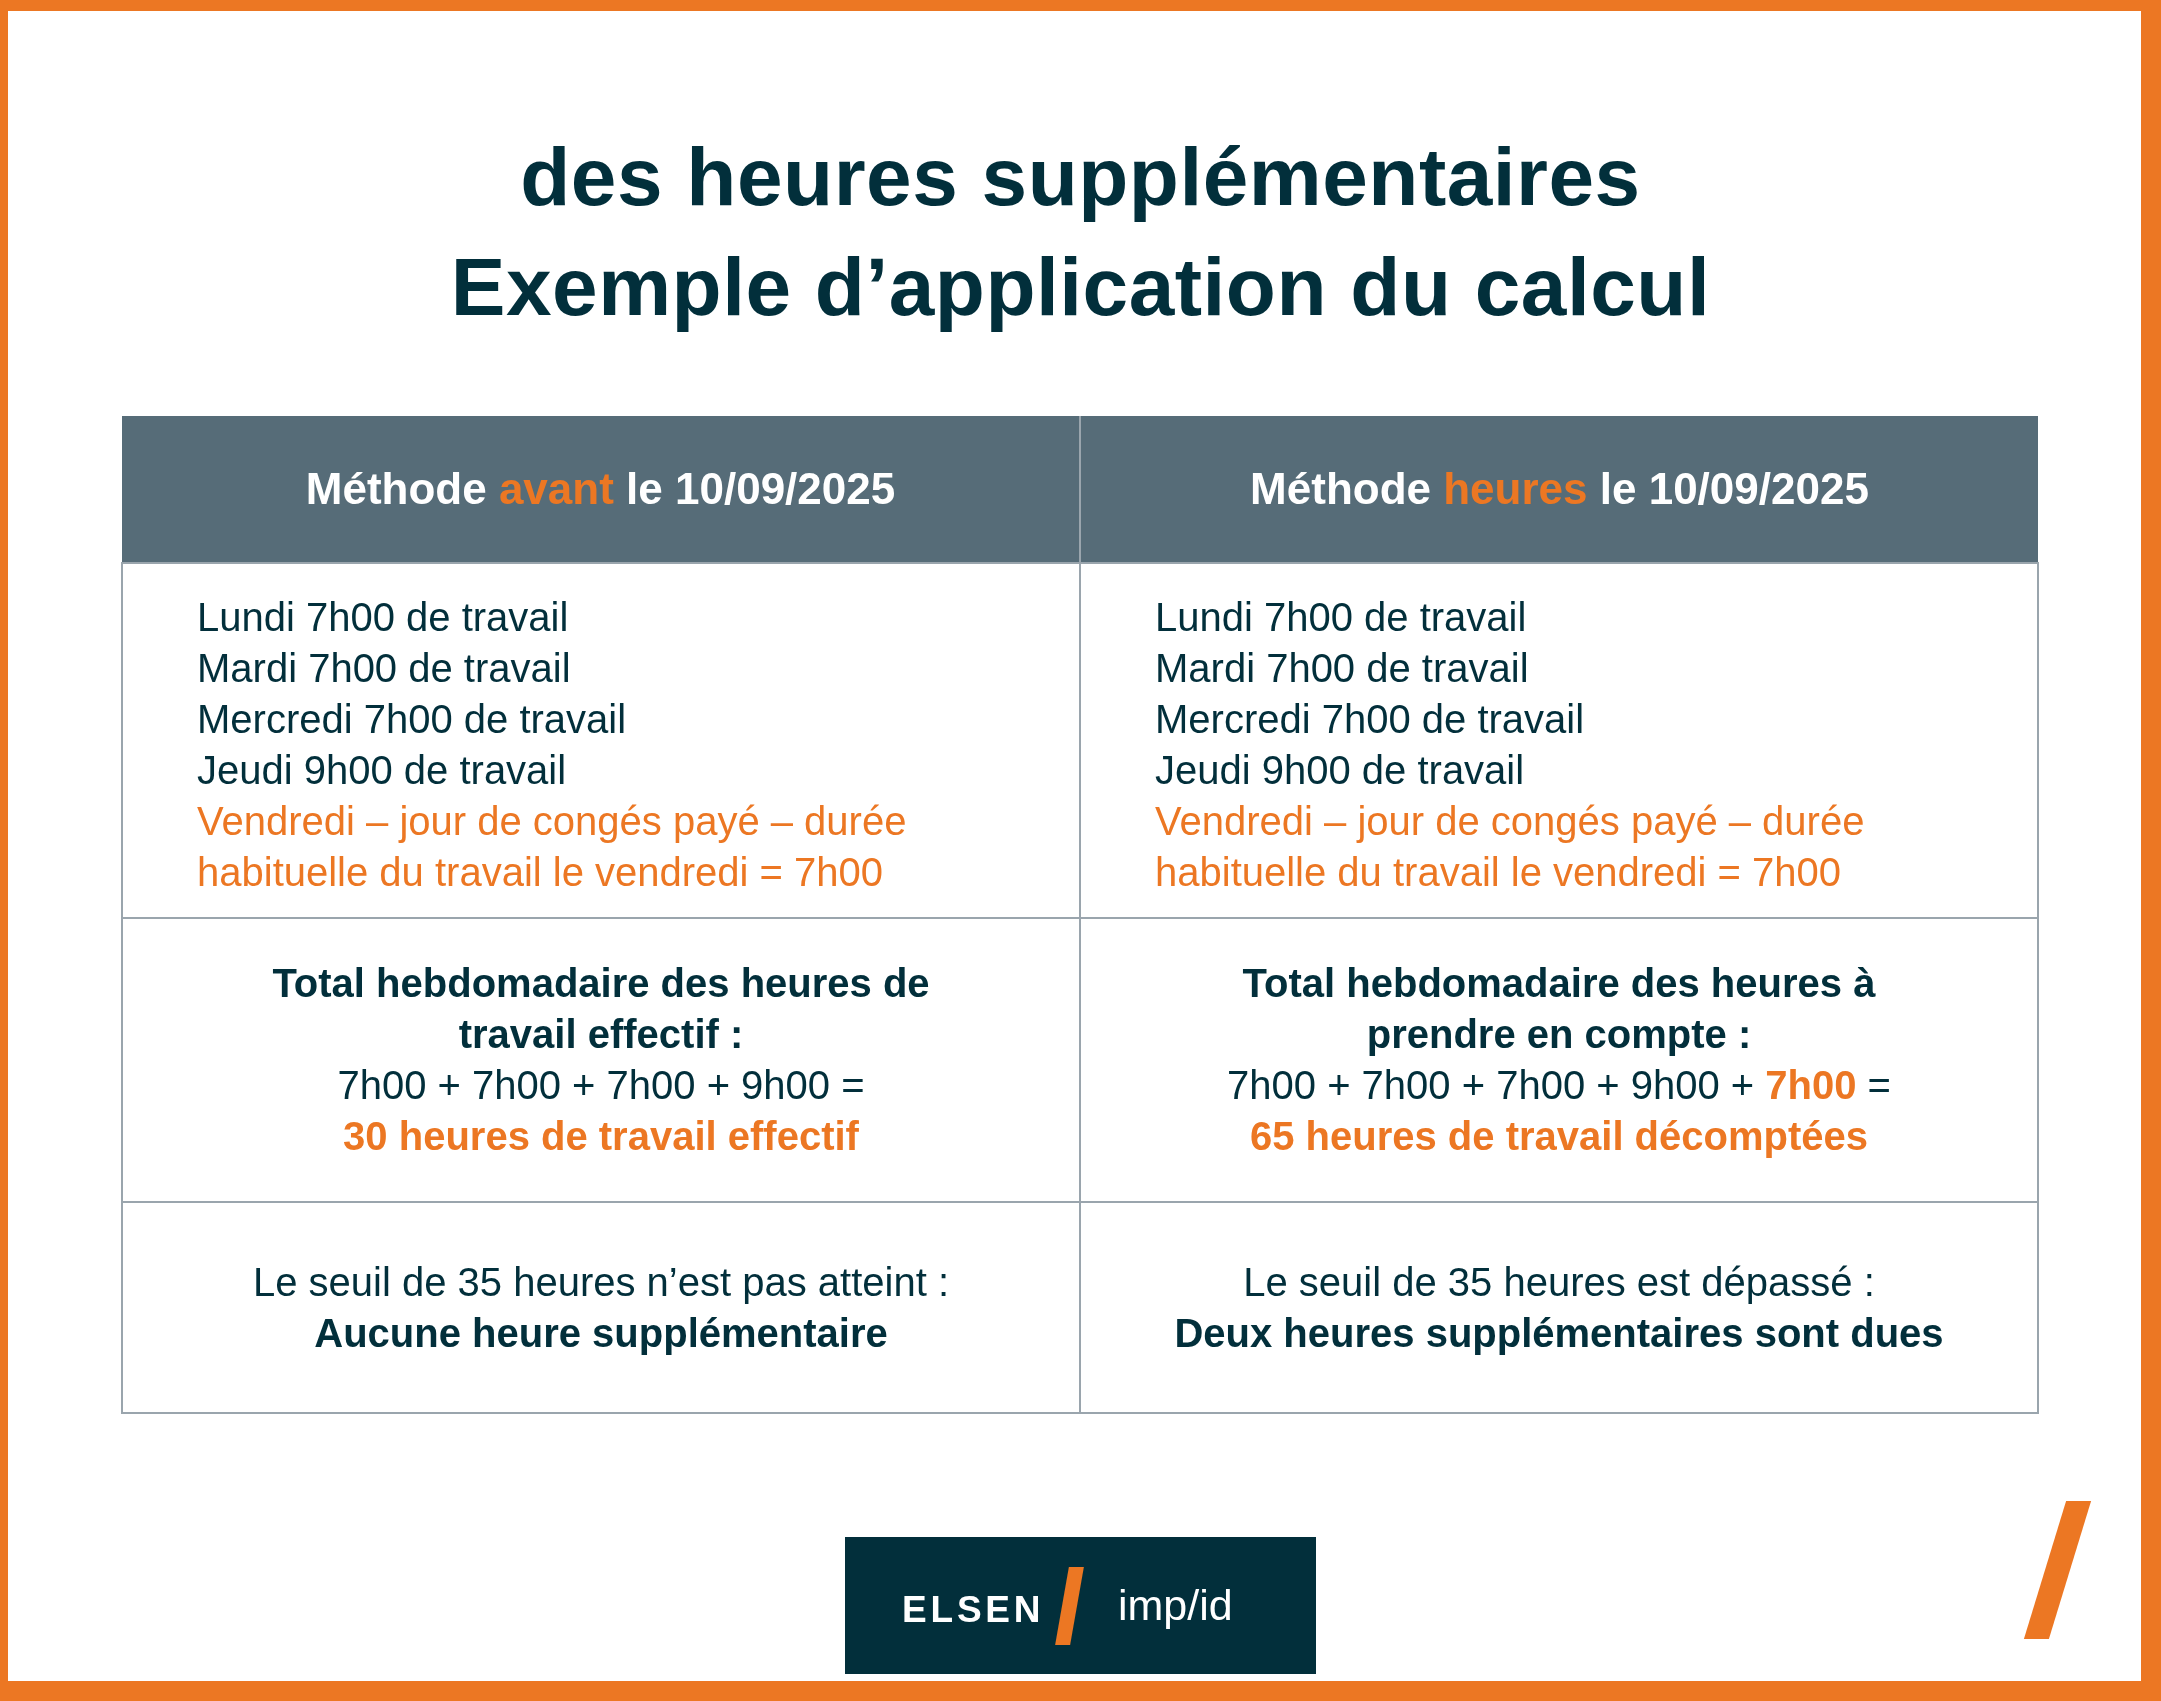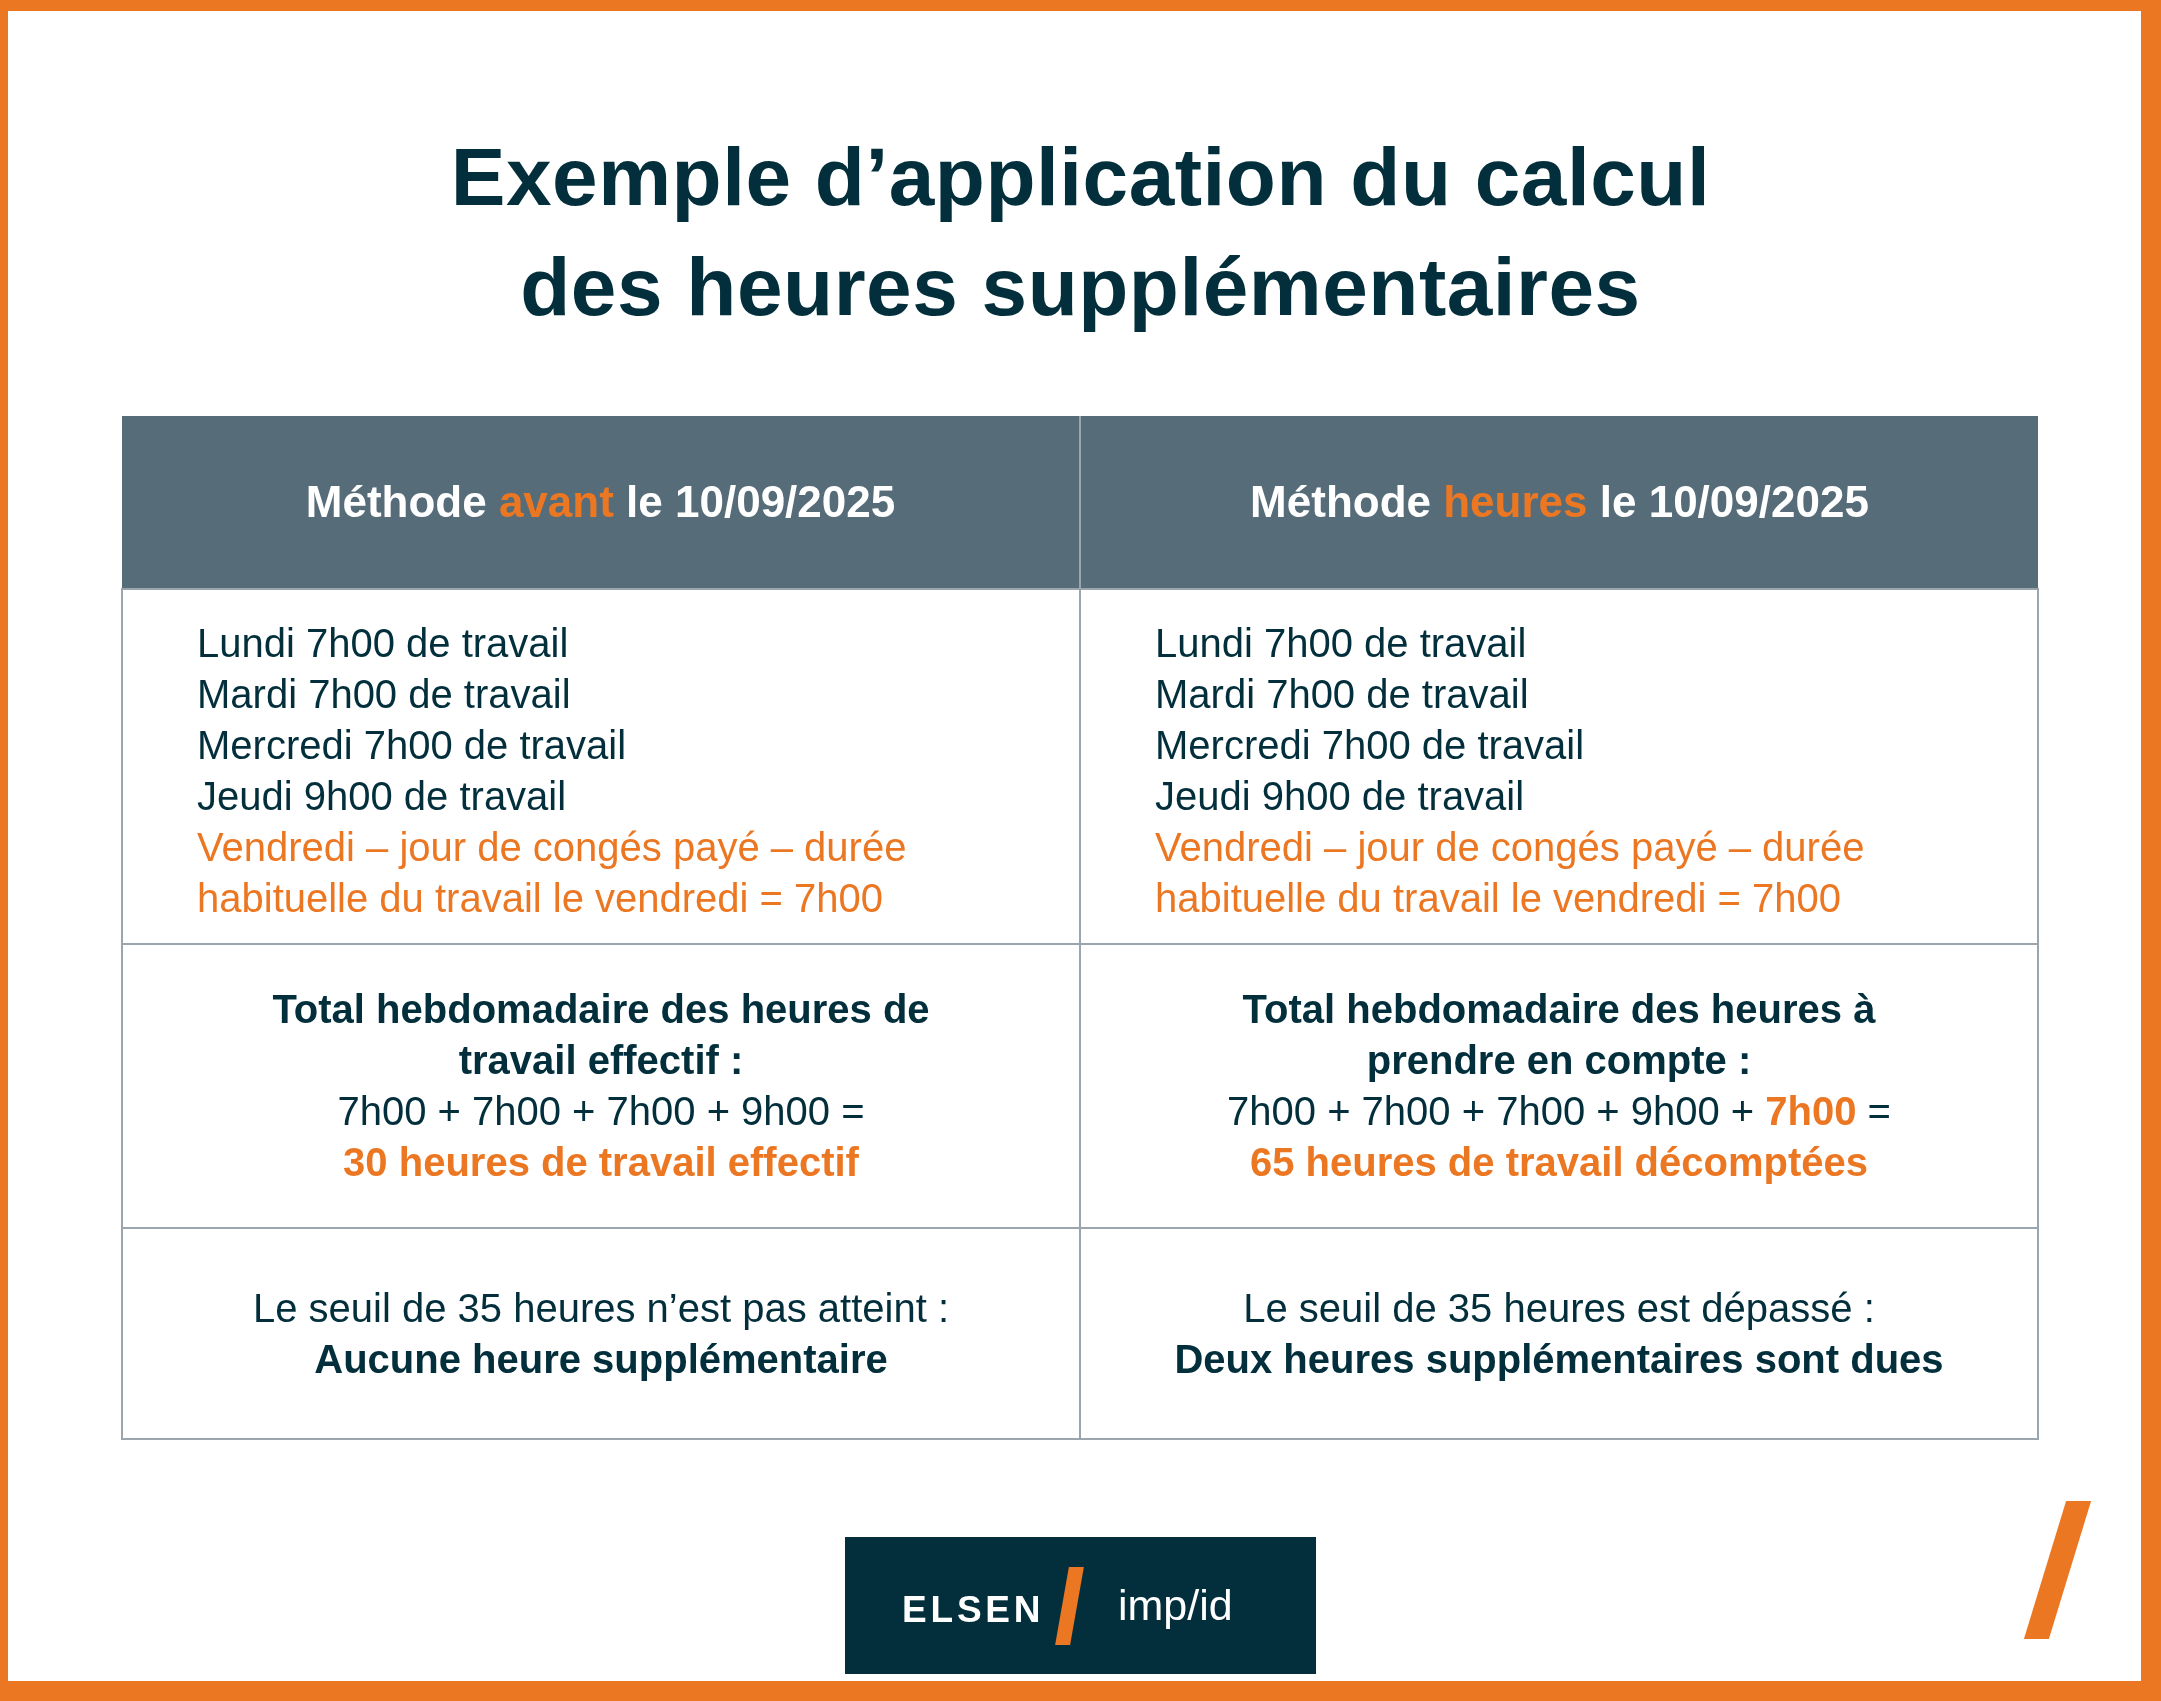--- a/index.html
+++ b/index.html
@@ -1,21 +1,21 @@
 <!DOCTYPE html>
 <html style="font-size:7.7px"><head>
 <meta charset="utf-8">
 <style>
   html,body{margin:0;padding:0;}
   body{width:2161px;height:1701px;position:relative;background:#ffffff;font-family:"Liberation Sans","DejaVu Sans",sans-serif;overflow:hidden;}
   .frame{position:absolute;left:0;top:0;width:2161px;height:1701px;box-sizing:border-box;border-style:solid;border-color:#ec7723;border-width:11.5px 20px 20px 8.6px;}
   .title{position:absolute;left:0;width:2161px;top:122px;text-align:center;color:#022f3b;font-weight:bold;font-size:82px;line-height:110px;letter-spacing:0.5px;}
   .title div{white-space:nowrap;}
   table.cmp{position:absolute;left:121px;top:416px;width:1918px;border-collapse:collapse;table-layout:fixed;}
-  table.cmp th{background:#566c78;color:#ffffff;font-weight:bold;font-size:44px;height:140px;padding:16px;text-align:center;border-left:2.9px solid #9aa5ad;}
+  table.cmp th{background:#566c78;color:#ffffff;font-weight:bold;font-size:44px;height:140px;padding:3px;text-align:center;border-left:2.9px solid #9aa5ad;}
   table.cmp th:first-child{border-left:none;}
   table.cmp td{border:2.9px solid #9aa5ad;color:#022f3b;font-size:40px;line-height:51px;vertical-align:middle;padding:16px;}
   .accent{color:#ec7723;}
   .days{padding:28px 0 19px 46px !important;height:305px;}
   .days div{white-space:nowrap;margin-left:28px;}
   .total{text-align:center;height:250px;}
   .total .b{font-weight:bold;}
   .concl{text-align:center;height:177px;}
   .concl .b{font-weight:bold;}
   .logo{position:absolute;left:845px;top:1537px;width:471px;height:137px;background:#022f3b;}
@@ -23,22 +23,22 @@
   .logo .slash{position:absolute;left:217px;top:30px;width:15.4px;height:78px;background:#ec7723;transform:skewX(-10deg);}
   .logo .implid{position:absolute;left:273px;top:44px;color:#fff;font-size:43px;}
   .corner-slash{position:absolute;left:2045px;top:1501px;width:25px;height:138px;background:#ec7723;transform:skewX(-17deg);}
 </style>
 </head>
 <body>
 
 <div class="frame"></div>
 
 <div class="title">
+  <div>des heures supplémentaires</div>
   <div>Exemple d’application du calcul</div>
-  <div>des heures supplémentaires</div>
 </div>
 
 <table class="cmp">
   <colgroup>
       <col style="width:50%">
       <col style="width:50%">
     </colgroup>
   <thead>
     <tr>
       <th>

